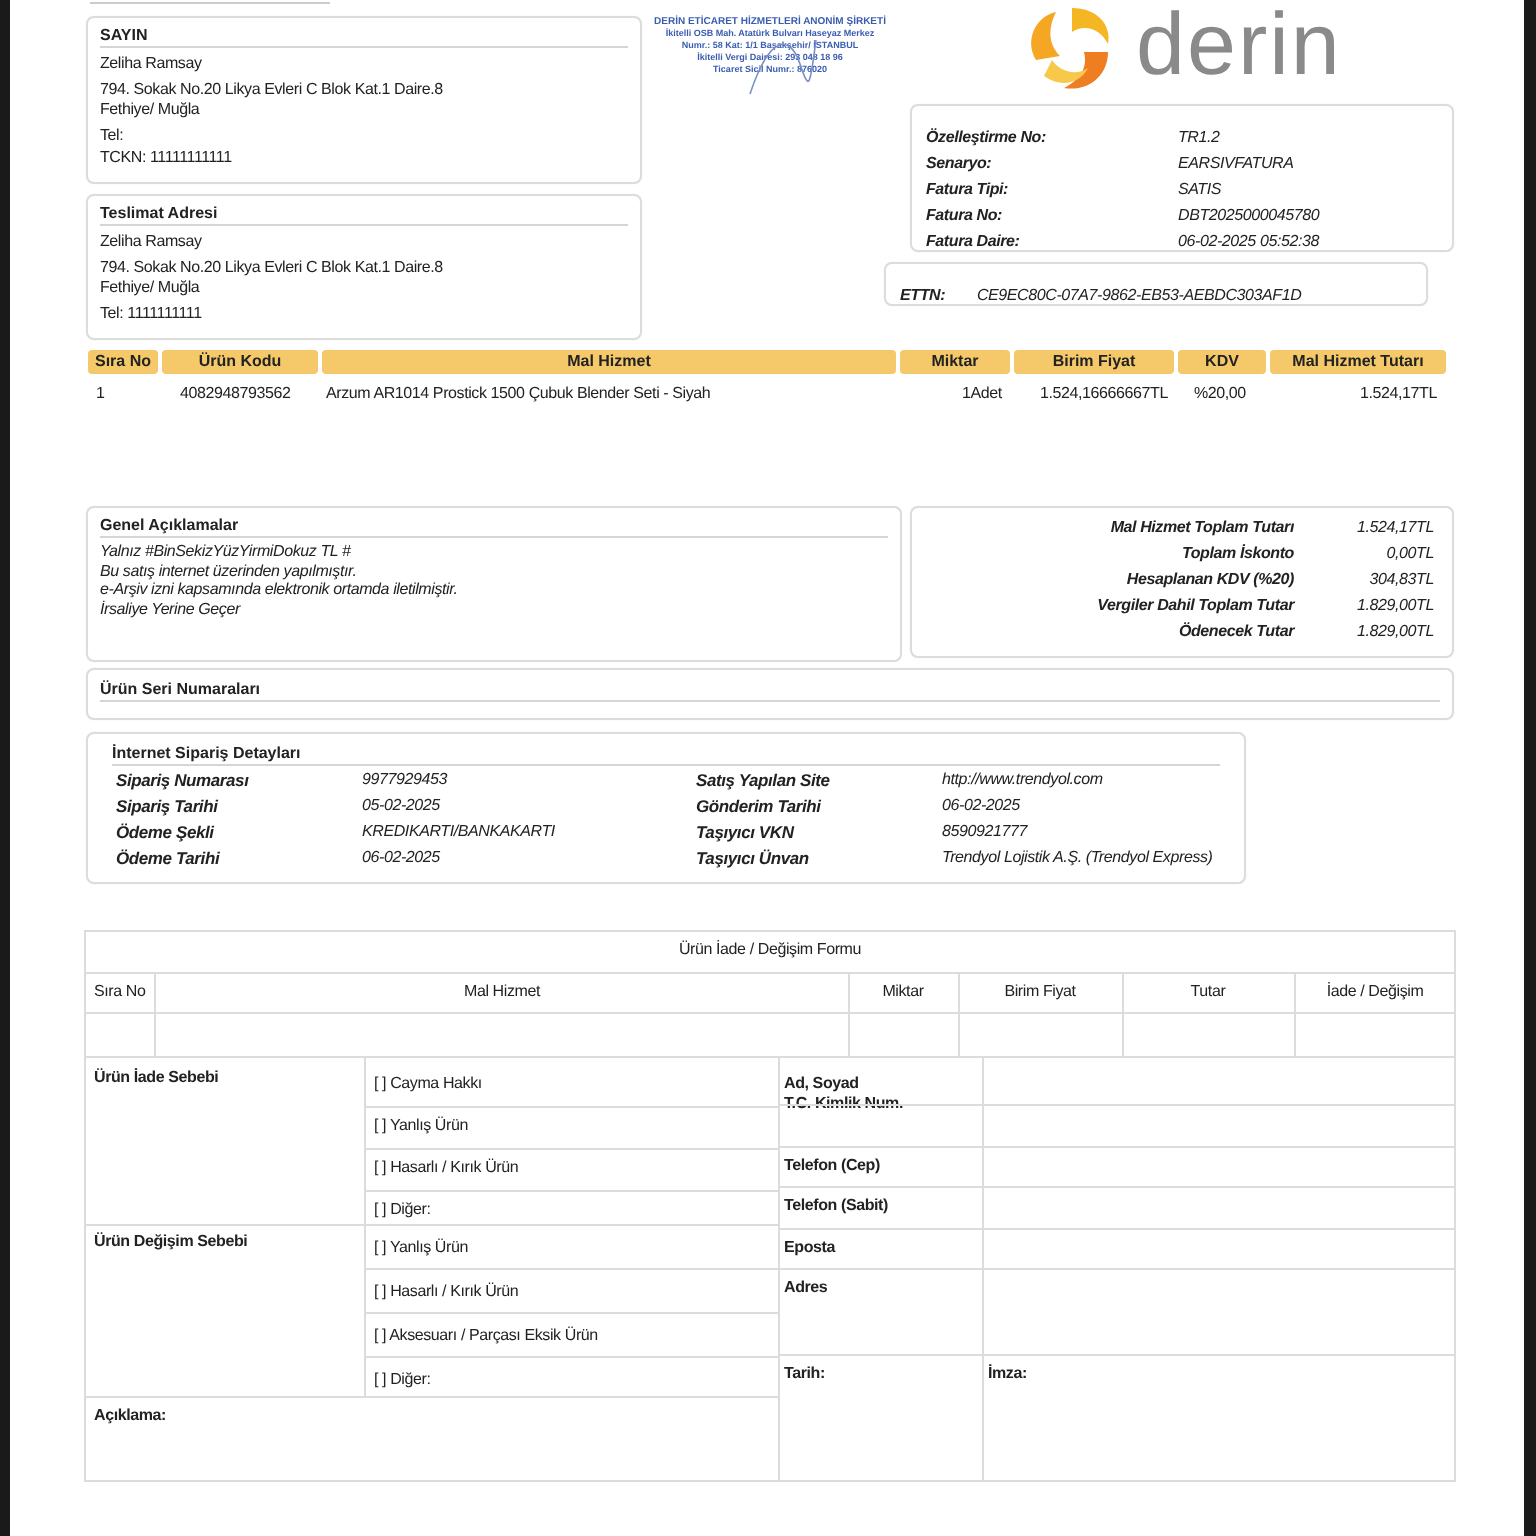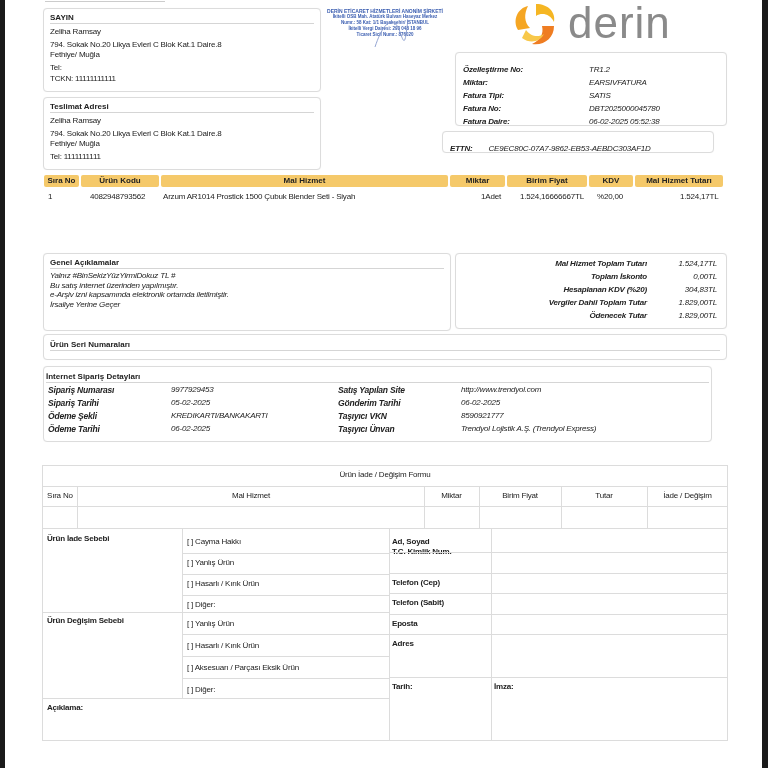--- a/index.html
+++ b/index.html
@@ -64,21 +64,21 @@
       <path d="M8 30 C 2 20, 8 8, 18 6 C 14 14, 14 22, 20 28 Z" fill="#f5a623"></path>
       <path d="M12 38 C 20 44, 30 42, 34 34 C 28 38, 20 36, 16 30 Z" fill="#f8c84a"></path>
       <circle cx="26" cy="24" r="6" fill="#fff"></circle>
     </svg>
     <div class="logo-text">derin</div>
   </div>
 
   <div class="box" style="left:450px; top:52px; width:272px; height:74px; padding:5px 7px;">
     <div id="meta-rows">
         <div style="height: 13px;"><span class="txt b" style="display:inline-block;width:126px;">Özelleştirme No:</span><span class="txt">TR1.2</span></div>
-        <div style="height: 13px;"><span class="txt b" style="display:inline-block;width:126px;">Miktar:</span><span class="txt">EARSIVFATURA</span></div>
+        <div style="height: 13px;"><span class="txt b" style="display:inline-block;width:126px;">Senaryo:</span><span class="txt">EARSIVFATURA</span></div>
         <div style="height: 13px;"><span class="txt b" style="display:inline-block;width:126px;">Fatura Tipi:</span><span class="txt">SATIS</span></div>
         <div style="height: 13px;"><span class="txt b" style="display:inline-block;width:126px;">Fatura No:</span><span class="txt">DBT2025000045780</span></div>
         <div style="height: 13px;"><span class="txt b" style="display:inline-block;width:126px;">Fatura Daire:</span><span class="txt">06-02-2025 05:52:38</span></div>
       </div>
   </div>
 
   <div class="box" style="left:437px; top:131px; width:272px; height:22px; padding:5px 7px;">
     <span class="txt b" style="display:inline-block;width:34px;">ETTN:</span>
     <span class="txt">CE9EC80C-07A7-9862-EB53-AEBDC303AF1D</span>
   </div>
@@ -133,21 +133,21 @@
           <span class="txt b" style="position:absolute; right:72px;">Ödenecek Tutar</span>
           <span class="txt" style="position:absolute; right:2px;">1.829,00TL</span>
         </div>
       </div>
   </div>
 
   <div class="box" style="left:38px; top:334px; width:684px; height:26px; padding:5px 6px;">
     <div class="hdr" style="font-size:8px;">Ürün Seri Numaraları</div>
   </div>
 
-  <div class="box" style="left:38px; top:366px; width:669px; height:76px; padding:5px 2px;">
+  <div class="box" style="left:38px; top:366px; width:580px; height:76px; padding:5px 12px;">
     <div class="hdr">İnternet Sipariş Detayları</div>
     <div id="order-grid" style="position:relative; height:52px;">
         <div class="txt b" style="position: absolute; left: 2px; top: 0px; font-size: 8.5px;">Sipariş Numarası</div>
         <div class="txt" style="position: absolute; left: 125px; top: 0px;">9977929453</div>
         <div class="txt b" style="position: absolute; left: 2px; top: 13px; font-size: 8.5px;">Sipariş Tarihi</div>
         <div class="txt" style="position: absolute; left: 125px; top: 13px;">05-02-2025</div>
         <div class="txt b" style="position: absolute; left: 2px; top: 26px; font-size: 8.5px;">Ödeme Şekli</div>
         <div class="txt" style="position: absolute; left: 125px; top: 26px;">KREDIKARTI/BANKAKARTI</div>
         <div class="txt b" style="position: absolute; left: 2px; top: 39px; font-size: 8.5px;">Ödeme Tarihi</div>
         <div class="txt" style="position: absolute; left: 125px; top: 39px;">06-02-2025</div>

